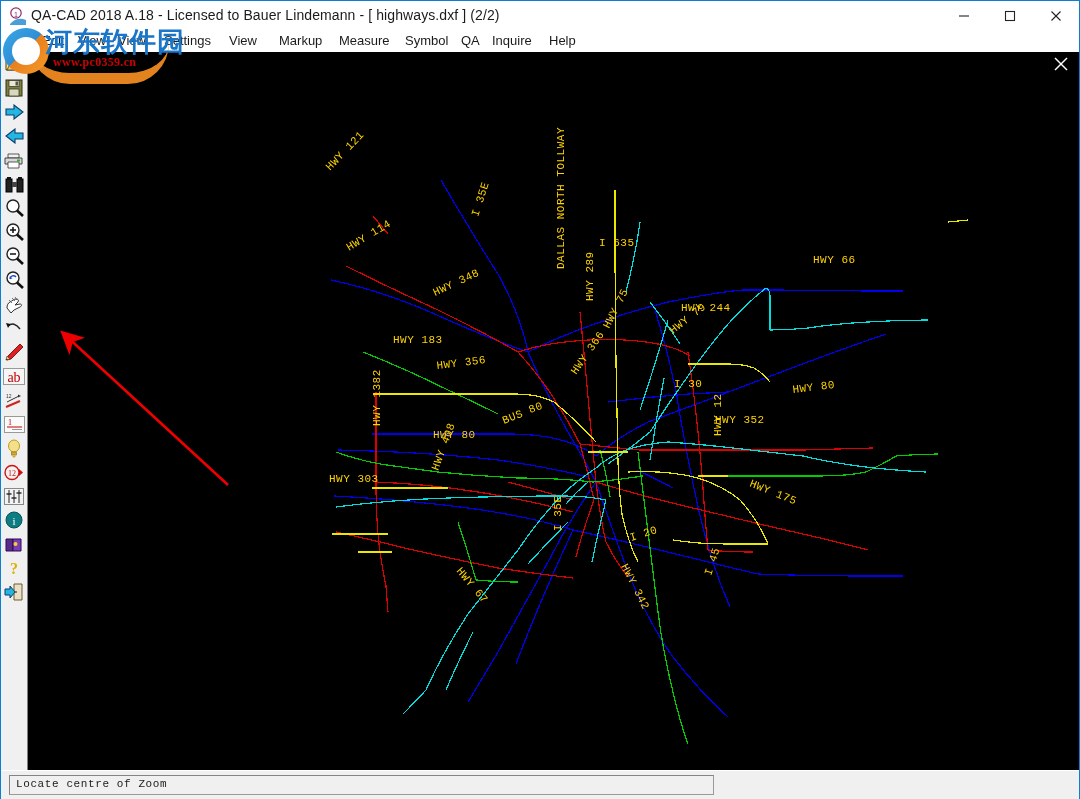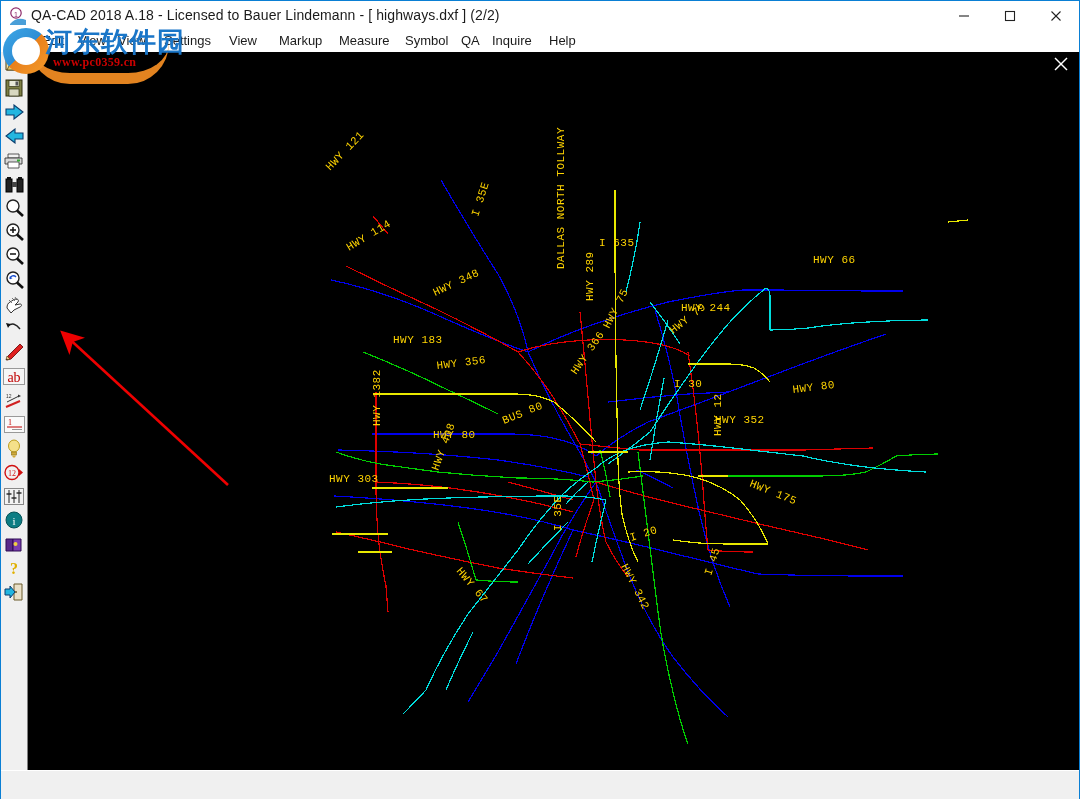--- a/index.html
+++ b/index.html
@@ -428,17 +428,20 @@
       <defs>
         <marker id="ah" markerWidth="9" markerHeight="9" refX="7" refY="4.5" orient="auto">
           <path d="M0 0 L9 4.5 L0 9 L2.4 4.5 Z" fill="#ee0000"></path>
         </marker>
       </defs>
       <line x1="200" y1="433" x2="36" y2="282" stroke="#ee0000" stroke-width="2.6" marker-end="url(#ah)"></line>
     </svg>
   </div>
 
   <div id="statusbar">
+    <div id="status-field">
+      <div id="status-text">Locate centre of Zoom</div>
+    </div>
     <div id="status-mid"></div>
 
   </div>
 
 </div>
 
 </body></html>

